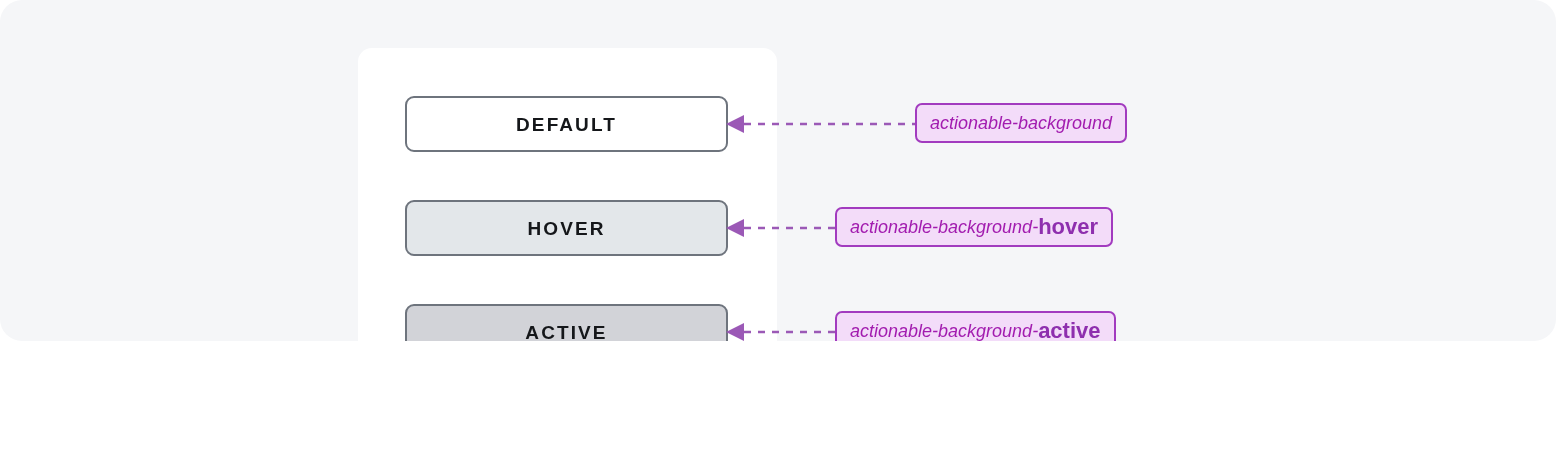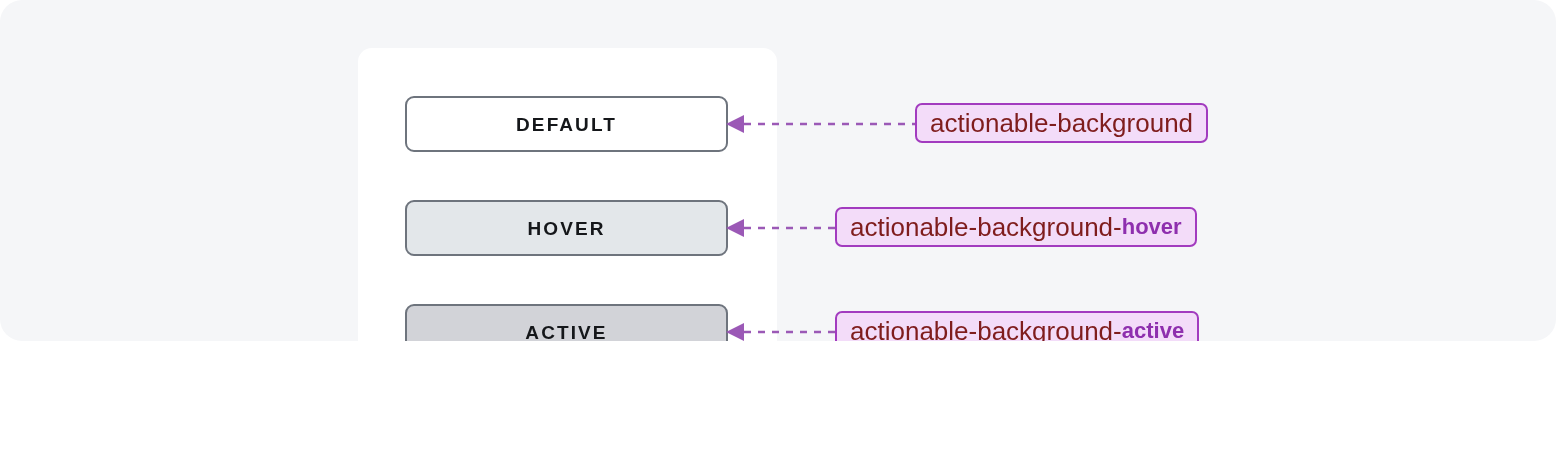--- a/index.html
+++ b/index.html
@@ -77,23 +77,24 @@
     background: #f3dcf9;
     border: 2px solid #a23bbf;
     border-radius: 7px;
     display: flex;
     align-items: center;
     justify-content: center;
     padding: 0 13px;
     white-space: nowrap;
   }
   .token-label .token-base {
-    font-size: 26px;
-    color: #7f1d1d;
+    font-size: 18px;
+    color: #a21caf;
     line-height: 1;
+    font-style: italic;
   }
   .token-label .token-suffix {
     font-size: 22px;
     font-weight: bold;
     color: #8e2fae;
     line-height: 1;
   }
   #label-default { left: 915px; top: 103px; }
   #label-hover   { left: 835px; top: 207px; }
   #label-active  { left: 835px; top: 311px; }

